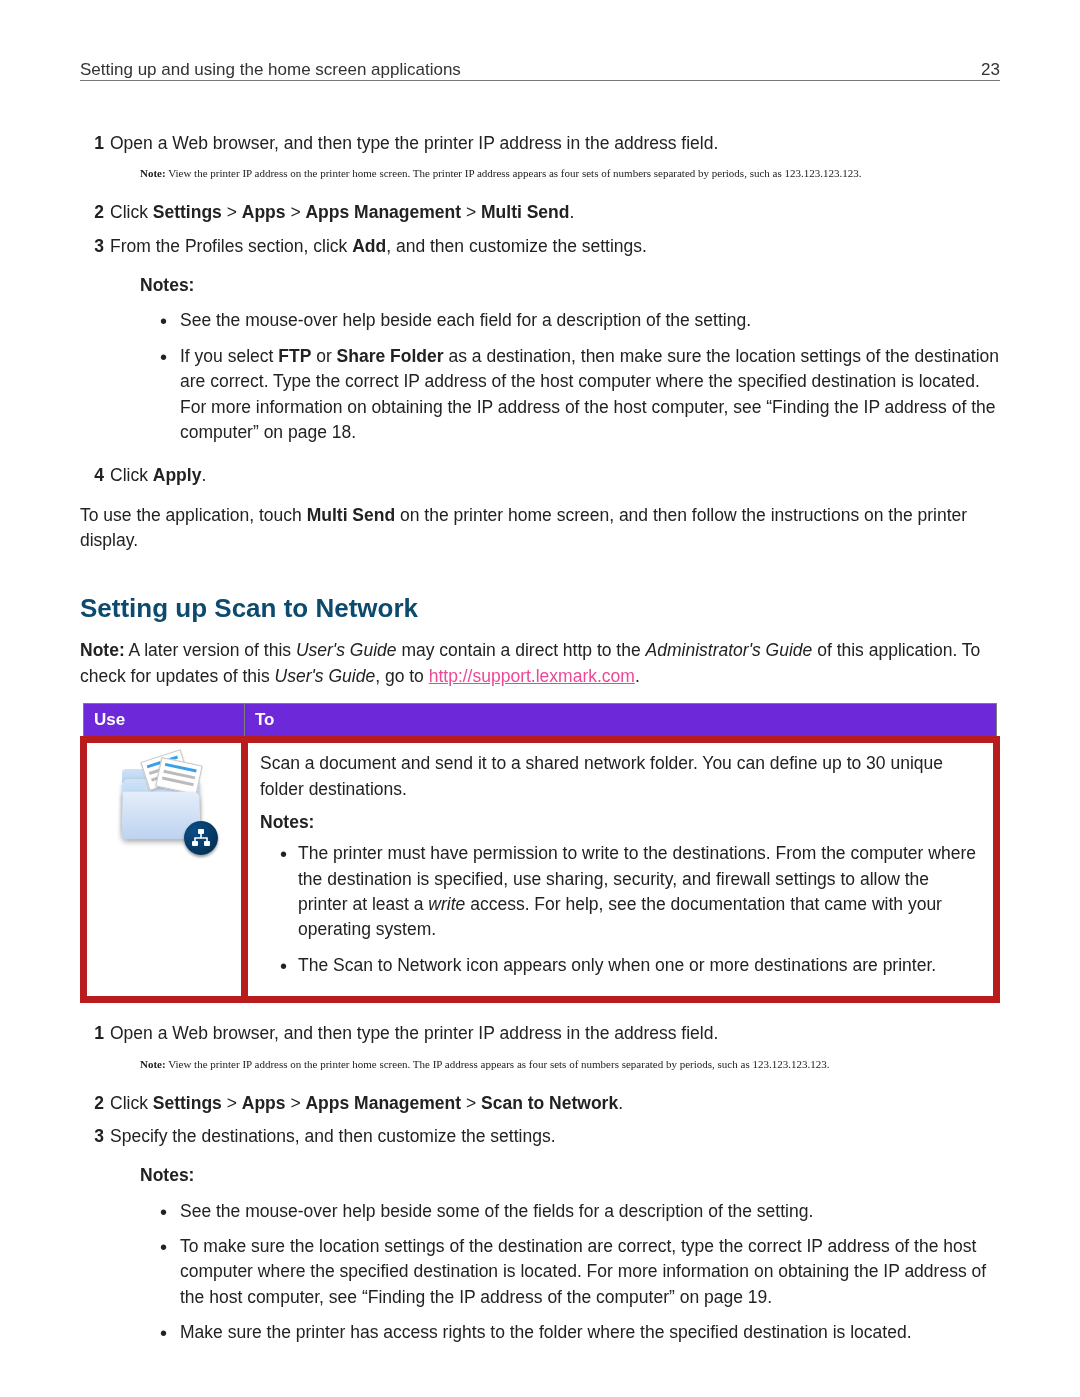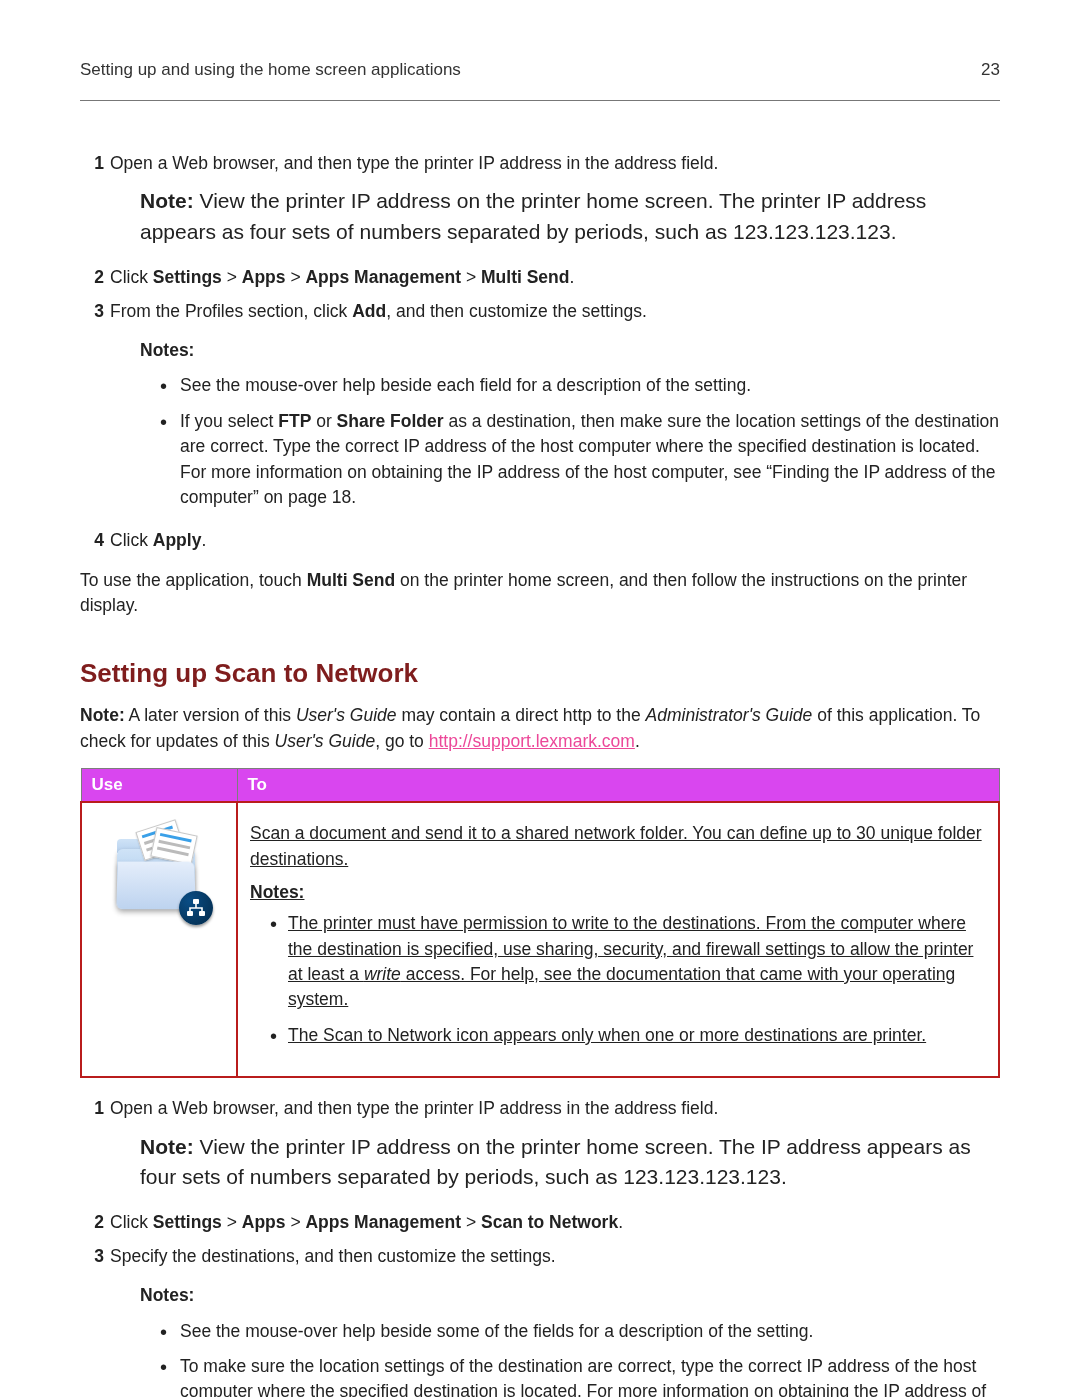--- a/index.html
+++ b/index.html
@@ -13,21 +13,21 @@
     min-height: 1397px;
     box-sizing: border-box;
     padding: 60px 80px 40px 80px;
     position: relative;
   }
   .hdr {
     display: flex;
     justify-content: space-between;
     align-items: baseline;
     border-bottom: 1px solid #777;
-    padding-bottom: 20px;
+    padding-bottom: 0;
     margin-bottom: 50px;
     font-size: 17px;
     color: #333;
   }
   .ol1, .ol2 { list-style: none; padding: 0; margin: 0; }
   .ol1 > li, .ol2 > li {
     display: flex;
     margin-bottom: 8px;
     font-size: 17.5px;
     line-height: 1.45;
@@ -35,22 +35,23 @@
   .num {
     font-weight: 700;
     width: 24px;
     flex-shrink: 0;
     text-align: right;
     margin-right: 6px;
   }
   .li-body { flex: 1; }
   .note-block {
     margin: 10px 0 10px 30px;
-    font-size: 21px;
-    line-height: 1.45;
+    font-size: 11px;
+    line-height: 1.45;
+    font-family: Liberation Serif, serif;
   }
   .notes-label { font-weight: 700; margin: 14px 0 10px 30px; font-size: 17.5px; }
   ul.bul { margin: 6px 0 10px 50px; padding: 0; list-style: none; }
   ul.bul > li {
     position: relative;
     padding-left: 20px;
     margin-bottom: 10px;
     font-size: 17.5px;
     line-height: 1.45;
   }
@@ -58,47 +59,46 @@
     content: "•";
     position: absolute;
     left: 0; top: 0;
     font-size: 20px; line-height: 1.3;
   }
   .para { font-size: 17.5px; line-height: 1.45; margin: 14px 0; }
   h2.section {
     font-size: 26px;
     font-weight: 700;
     margin: 40px 0 14px 0;
-    color: #7f1d1d;
+    color: #0c4a6e;
   }
   a.lnk { color: #ec4899; text-decoration: underline; }
   strong { font-weight: 700; }
   em { font-style: italic; }
 
   table.feat {
     width: 100%;
     border-collapse: collapse;
     margin: 14px 0 18px 0;
   }
   table.feat th {
-    background: #d946ef;
+    background: #6d28d9;
     color: #fff;
     text-align: left;
     font-weight: 700;
     font-size: 17px;
     padding: 6px 10px;
     border: 1px solid #7d7d7d;
   }
   table.feat td {
-    border: 2px solid #b91c1c;
+    border: 7px solid #b91c1c;
     vertical-align: top;
-    padding: 18px 12px;
+    padding: 8px 12px;
     font-size: 17.5px;
     line-height: 1.45;
-    text-decoration: underline;
   }
   .use-col { width: 130px; text-align: center; }
   .to-col { }
   .tbl-notes-label { font-weight: 700; margin: 8px 0 6px 0; }
   ul.tbul { margin: 0 0 0 20px; padding: 0; list-style: none; }
   ul.tbul > li {
     position: relative;
     padding-left: 18px;
     margin-bottom: 10px;
   }

